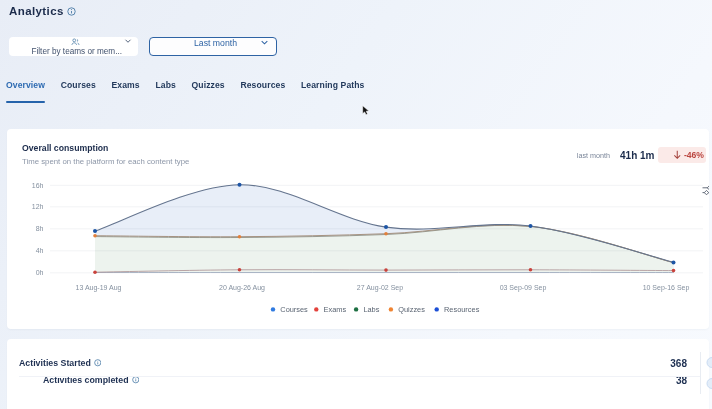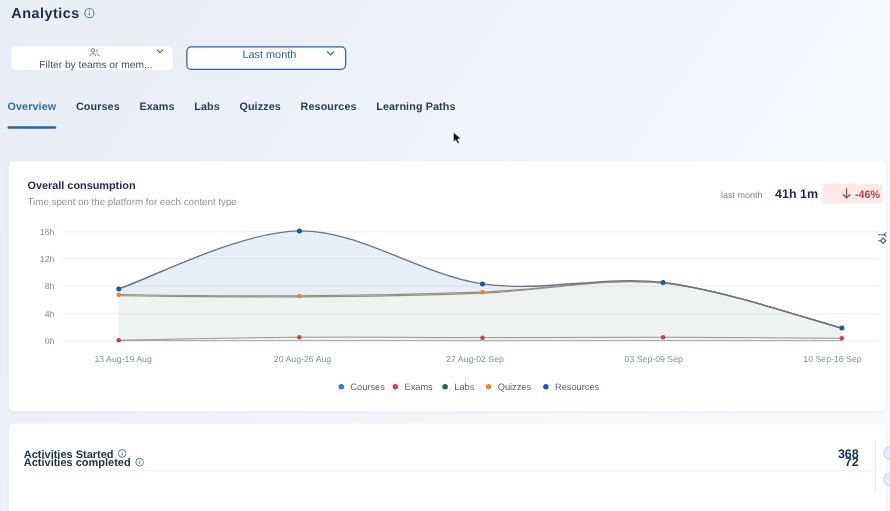--- a/index.html
+++ b/index.html
@@ -32,21 +32,21 @@
   .ch-right { position:absolute; right:3px; top:18px; display:flex; align-items:center; }
   .lm { font-size:7.2px; color:#7a8699; }
   .v41 { font-size:10px; font-weight:bold; color:#1b2b4b; margin-left:10px; }
   .pill { margin-left:3.5px; background:#fbeae8; border-radius:3px; height:16px; width:48px; display:flex; align-items:center; justify-content:flex-end; padding-right:2px; font-size:8.6px; font-weight:bold; color:#bb453f; }
   .pill svg { margin-right:2px; }
   .row { position:absolute; left:19px; right:25px; display:flex; align-items:center; }
   .row .lbl { font-size:8.8px; font-weight:bold; color:#1e3052; }
   .row .num { margin-left:auto; font-size:10px; font-weight:bold; color:#1e3052; }
   .row svg { margin-left:3px; }
   .r1 { top:355px; height:16px; }
-  .r2 { top:362px; height:16px; }
+  .r2 { top:372px; height:16px;margin-left:24px; }
   .hdiv { position:absolute; left:19px; right:12px; top:376px; height:1px; background:#f0f2f7; }
   .vdiv { position:absolute; left:700px; top:352px; height:42px; width:1px; background:#e8ecf2; }
   .cursor { position:absolute; left:361.5px; top:105px; }
 </style>
 </head>
 <body>
   <div class="title">Analytics<svg width="9" height="9" viewBox="0 0 16 16" fill="none" stroke="#4a7ba6" stroke-width="1.6">
       <circle cx="8" cy="8" r="6.6"></circle>
       <line x1="8" y1="7" x2="8" y2="11.4"></line>
       <circle cx="8" cy="4.6" r="0.9" fill="#4a7ba6" stroke="none"></circle>
@@ -177,21 +177,21 @@
     </svg>
     <span class="num">368</span>
   </div>
   <div class="row r2">
     <span class="lbl">Activities completed</span>
     <svg width="7.5" height="7.5" viewBox="0 0 16 16" fill="none" stroke="#4a7ba6" stroke-width="1.7">
       <circle cx="8" cy="8" r="6.6"></circle>
       <line x1="8" y1="7" x2="8" y2="11.4"></line>
       <circle cx="8" cy="4.6" r="0.9" fill="#4a7ba6" stroke="none"></circle>
     </svg>
-    <span class="num">72</span>
+    <span class="num">38</span>
   </div>
   <div class="hdiv"></div>
   <div class="vdiv"></div>
   <svg style="position:absolute;left:706px;top:356px;" width="6" height="14" viewBox="0 0 6 14">
     <circle cx="6" cy="6.5" r="5" fill="#e3edf9" stroke="#cadcf2" stroke-width="1"></circle>
   </svg>
   <svg style="position:absolute;left:706px;top:377px;" width="6" height="14" viewBox="0 0 6 14">
     <circle cx="6" cy="6.5" r="5" fill="#e3edf9" stroke="#cadcf2" stroke-width="1"></circle>
   </svg>
 

